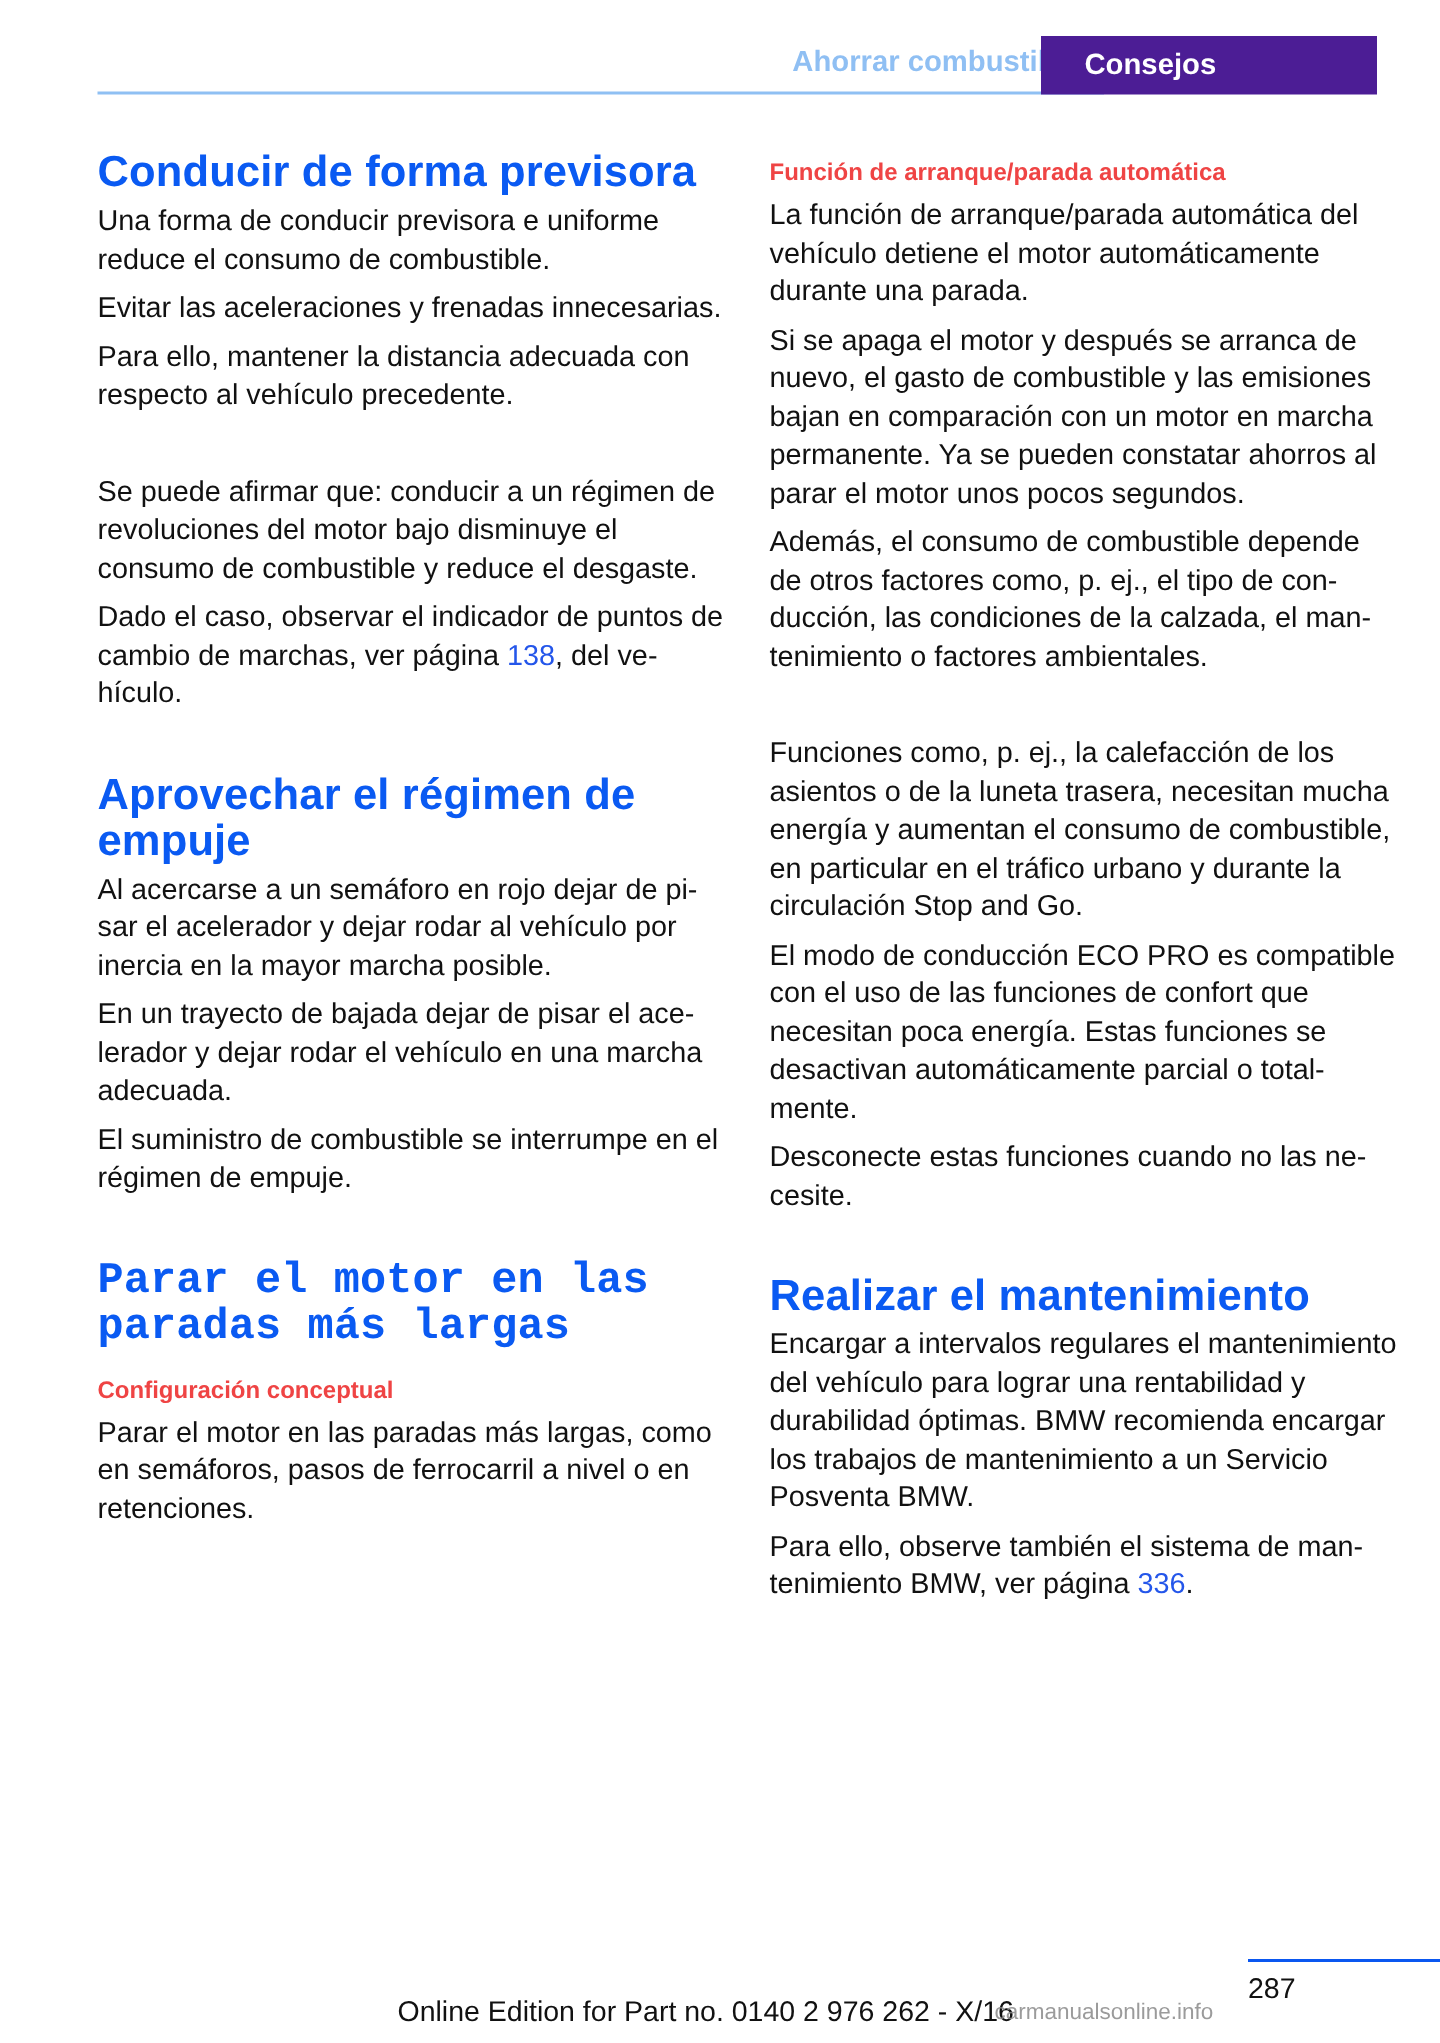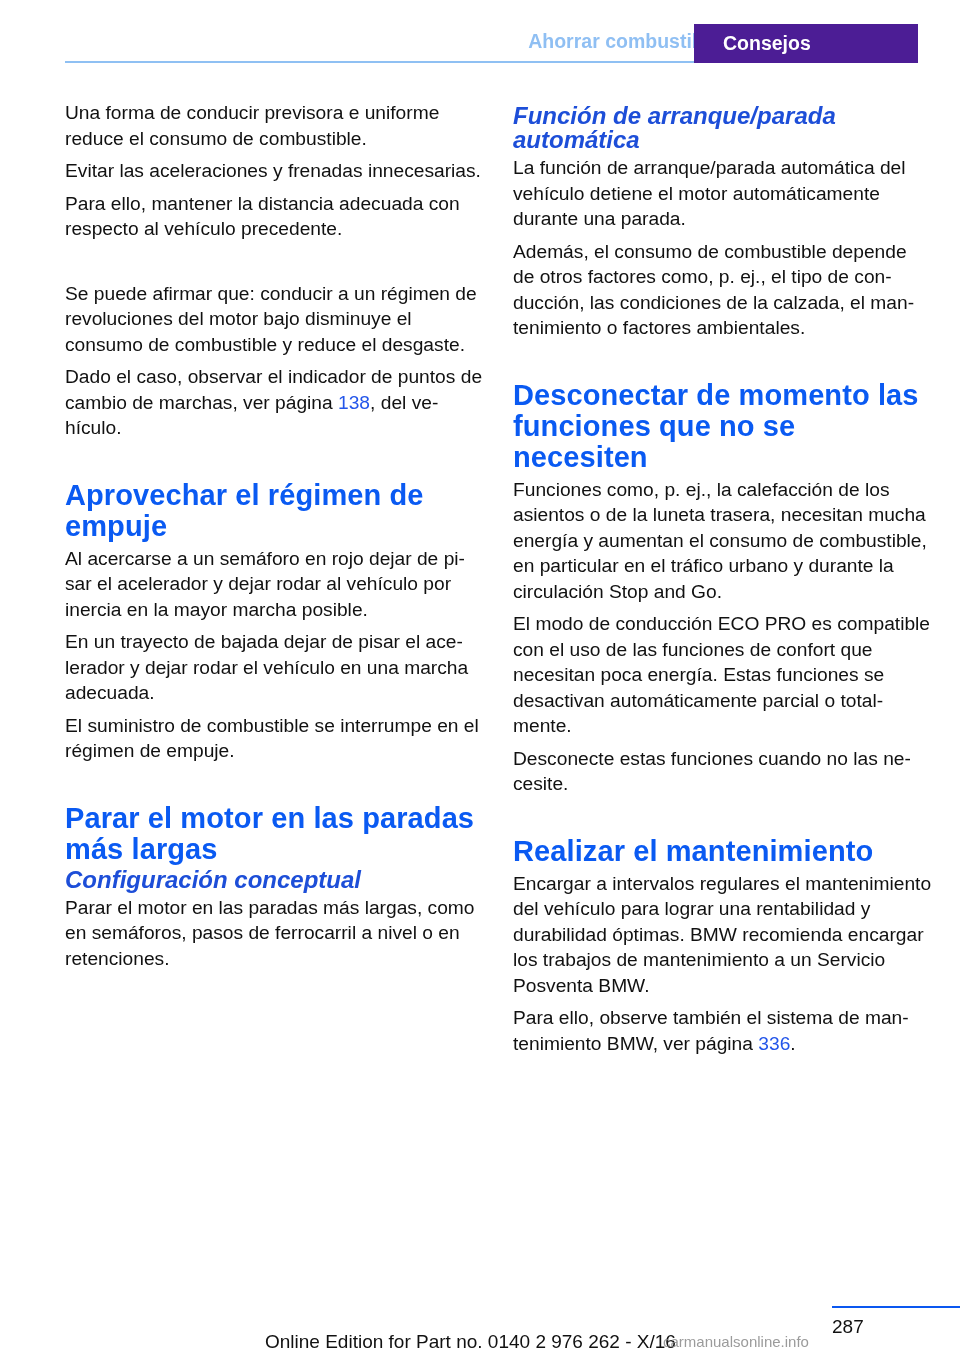--- a/index.html
+++ b/index.html
@@ -60,25 +60,24 @@
   h1 {
     margin: 0 0 4px 0;
     font-size: 29px;
     line-height: 31px;
     font-weight: bold;
     color: #0a5af2;
     letter-spacing: 0.1px;
   }
   h2 {
     margin: 0 0 3px 0;
-    font-size: 24px;
+    font-size: 16px;
     line-height: 24px;
     font-weight: bold;
-    color: #1d4ed8;
-    font-style: italic;
+    color: #ef4444;
   }
   p {
     margin: 0 0 7px 0;
     font-size: 19.2px;
     line-height: 25.5px;
     color: #111111;
   }
   .section-gap { height: 32px; }
   .link { color: #2456ea; }
 
@@ -118,20 +117,21 @@
 </style>
 </head>
 <body>
 
 <div class="header-rule"></div>
 <div class="header-section">Ahorrar combustible</div>
 <div class="header-tab">Consejos</div>
 
 <div class="col col-left">
   <section>
+    <h1>Conducir de forma previsora</h1>
     <p>Una forma de conducir previsora e uniforme reduce el consumo de combustible.</p>
     <p>Evitar las aceleraciones y frenadas innecesa­rias.</p>
     <p>Para ello, mantener la distancia adecuada con respecto al vehículo precedente.</p>
   </section>
   <div class="section-gap"></div>
 
   <section>
     <p>Se puede afirmar que: conducir a un régimen de revoluciones del motor bajo disminuye el consumo de combustible y reduce el des­gaste.</p>
     <p>
       <span>Dado el caso, observar el indicador de puntos de cambio de marchas, ver página </span><a class="link">138</a><span>, del ve­hículo.</span>
@@ -141,36 +141,36 @@
 
   <section>
     <h1>Aprovechar el régimen de empuje</h1>
     <p>Al acercarse a un semáforo en rojo dejar de pi­sar el acelerador y dejar rodar al vehículo por inercia en la mayor marcha posible.</p>
     <p>En un trayecto de bajada dejar de pisar el ace­lerador y dejar rodar el vehículo en una marcha adecuada.</p>
     <p>El suministro de combustible se interrumpe en el régimen de empuje.</p>
   </section>
   <div class="section-gap"></div>
 
   <section>
-    <h1 style="margin-bottom:3px;">Parar el motor en las paradas más largas</h1>
+    <h1 style="margin-bottom:16px;font-family:Liberation Mono, monospace;">Parar el motor en las paradas más largas</h1>
     <h2>Configuración conceptual</h2>
     <p>Parar el motor en las paradas más largas, como en semáforos, pasos de ferrocarril a nivel o en retenciones.</p>
   </section>
 </div>
 
 <div class="col col-right" style="top:104px;">
   <section>
     <h2>Función de arranque/parada automática</h2>
     <p>La función de arranque/parada automática del vehículo detiene el motor automáticamente durante una parada.</p>
+    <p>Si se apaga el motor y después se arranca de nuevo, el gasto de combustible y las emisiones bajan en comparación con un motor en marcha permanente. Ya se pueden constatar ahorros al parar el motor unos pocos segundos.</p>
     <p>Además, el consumo de combustible depende de otros factores como, p. ej., el tipo de con­ducción, las condiciones de la calzada, el man­tenimiento o factores ambientales.</p>
   </section>
   <div class="section-gap"></div>
 
   <section>
-    <h1>Desconectar de momento las funciones que no se necesiten</h1>
     <p>Funciones como, p. ej., la calefacción de los asientos o de la luneta trasera, necesitan mu­cha energía y aumentan el consumo de com­bustible, en particular en el tráfico urbano y du­rante la circulación Stop and Go.</p>
     <p>El modo de conducción ECO PRO es compati­ble con el uso de las funciones de confort que necesitan poca energía. Estas funciones se desactivan automáticamente parcial o total­mente.</p>
     <p>Desconecte estas funciones cuando no las ne­cesite.</p>
   </section>
   <div class="section-gap"></div>
 
   <section>
     <h1>Realizar el mantenimiento</h1>
     <p>Encargar a intervalos regulares el manteni­miento del vehículo para lograr una rentabili­dad y durabilidad óptimas. BMW recomienda encargar los trabajos de mantenimiento a un Servicio Posventa BMW.</p>
     <p>

